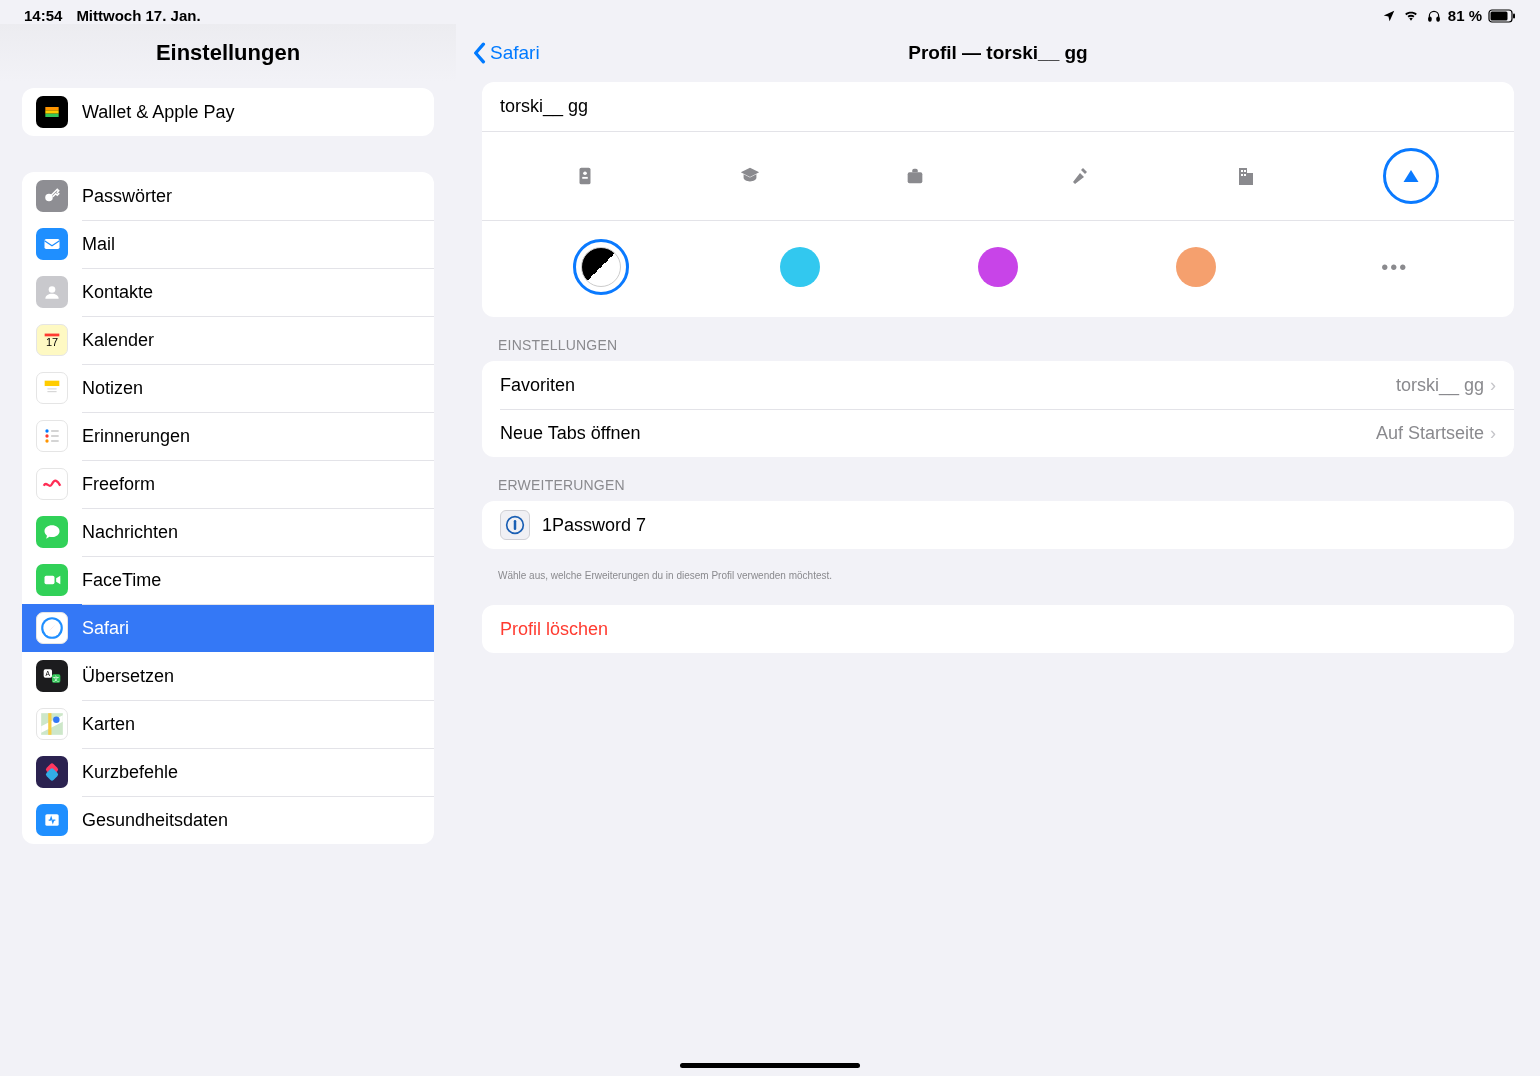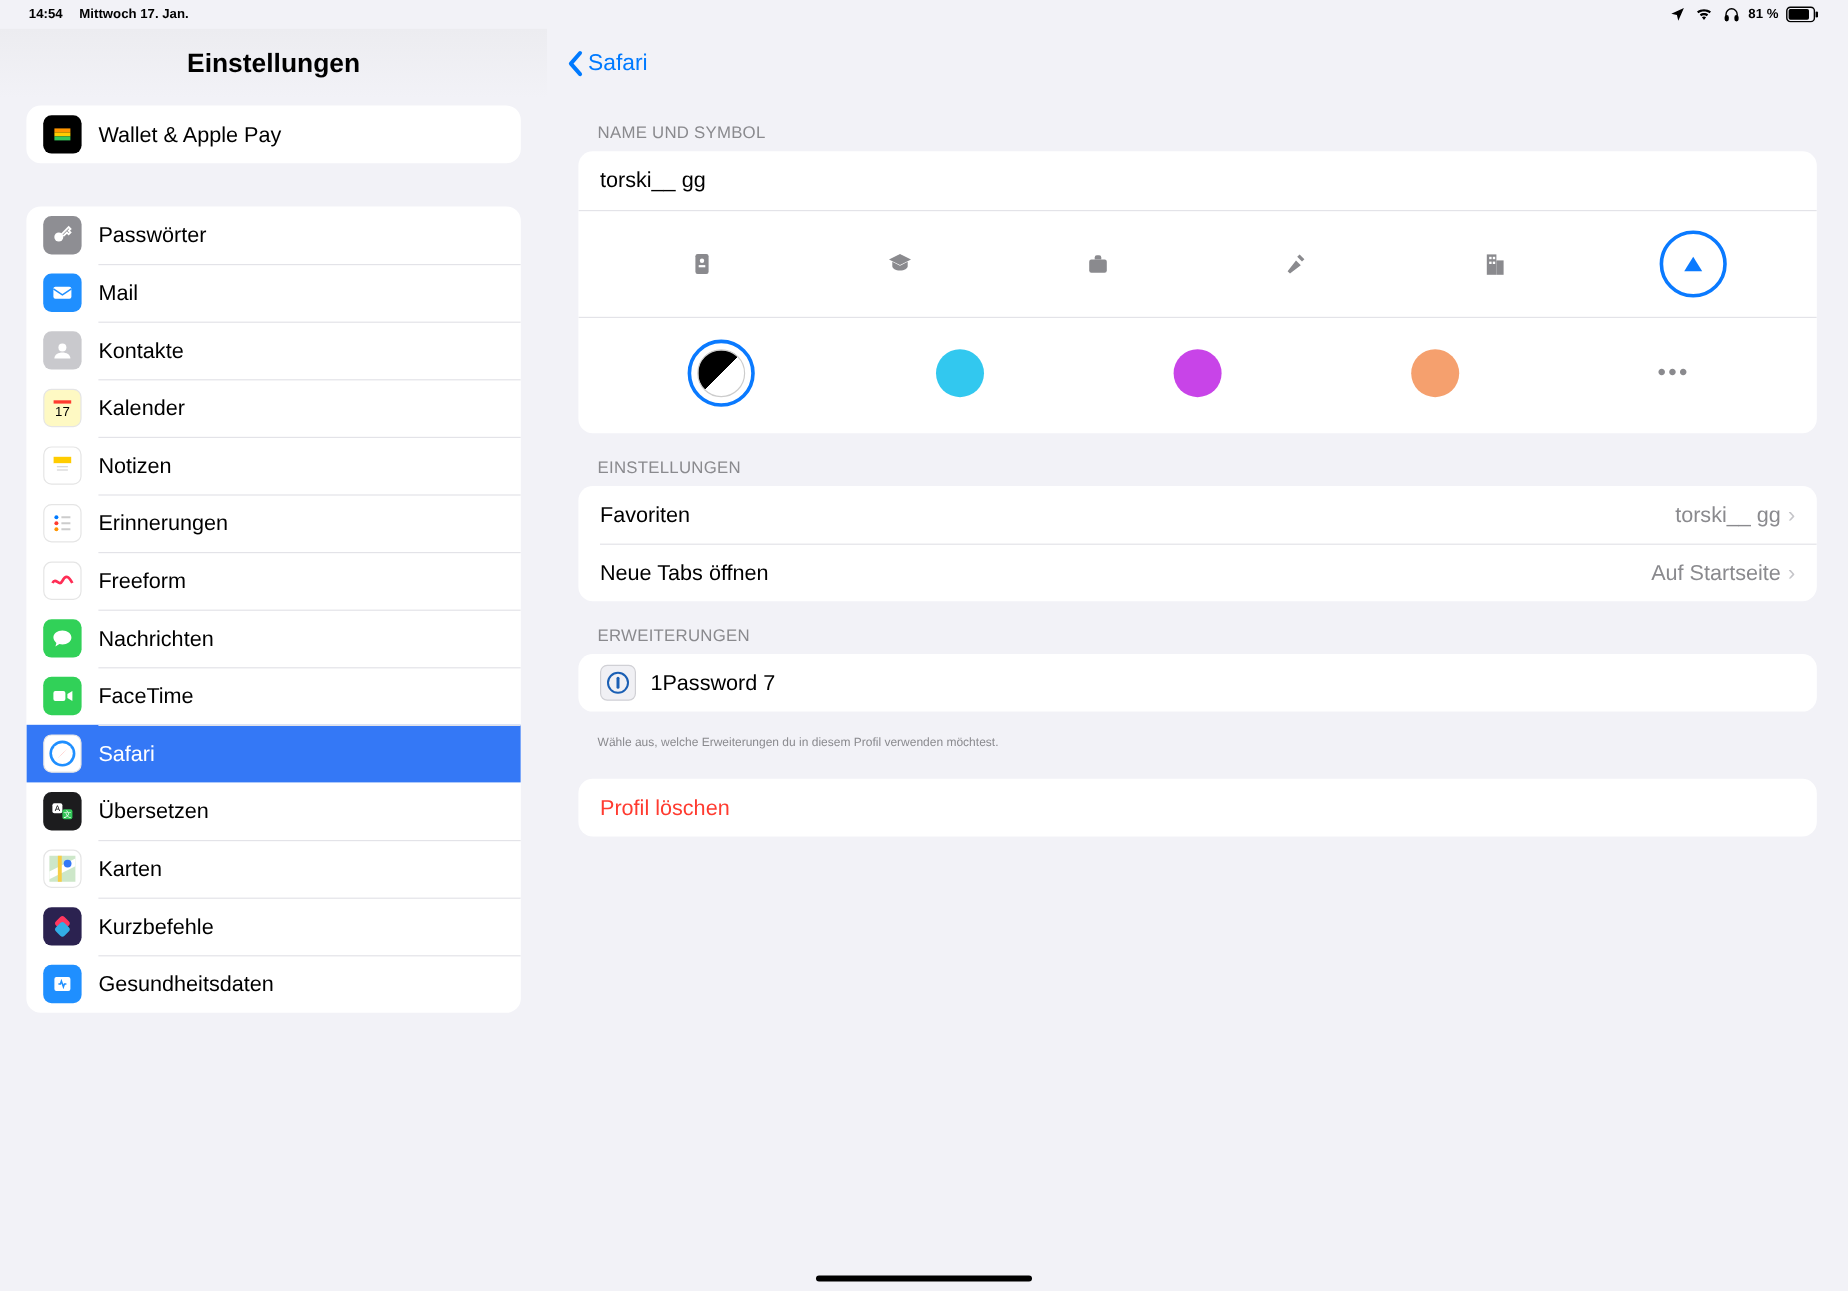--- a/index.html
+++ b/index.html
@@ -1,19 +1,19 @@
 <!DOCTYPE html>
 <html><head>
 <meta charset="utf-8">
 <style>
 * { margin: 0; padding: 0; box-sizing: border-box; font-family: -apple-system, BlinkMacSystemFont, "Segoe UI", Helvetica, Arial, sans-serif; }
 body { width: 1540px; height: 1076px; background: #f2f2f7; overflow: hidden; display: flex; flex-direction: column; }
 
 
-.status-bar { height: 24px; display: flex; justify-content: space-between; align-items: center; padding: 0 24px; font-size: 11px; font-weight: 600; color: #000; }
+.status-bar { height: 24px; display: flex; justify-content: space-between; align-items: flex-end; padding: 0 24px; font-size: 15px; font-weight: 600; color: #000; }
 .status-left { display: flex; gap: 14px; }
 .status-right { display: flex; gap: 6px; align-items: center; }
 
 
 .main { flex: 1; display: flex; }
 .sidebar { width: 456px; display: flex; flex-direction: column; background: #f2f2f7; }
 .sidebar-header { height: 58px; display: flex; align-items: center; justify-content: center; font-size: 22px; font-weight: 700; background: linear-gradient(#ececf0, #f2f2f7); }
 .detail { flex: 1; background: #f2f2f7; display: flex; flex-direction: column; }
 
 
@@ -275,23 +275,23 @@
   <div class="detail">
     <div class="detail-header">
       <div class="back-btn">
         <span>
             <svg width="14" height="22" viewBox="0 0 12 20" fill="none" stroke="#007aff" stroke-width="3" stroke-linecap="round" stroke-linejoin="round">
               <path d="M10 2L3 10l7 8"></path>
             </svg>
           </span>
         <span>Safari</span>
       </div>
-    </div>
-
-    <div class="section-label">NAME UND SYMBOL</div>
+      <div class="detail-title">Profil — torski__ gg</div>
+    </div>
+
     <div class="card">
       <div class="name-input">torski__ gg</div>
       <div class="symbol-row">
         <div class="symbol-item">
             <svg width="22" height="26" viewBox="0 0 24 24" fill="currentColor">
               <rect x="6" y="3" width="12" height="18" rx="2"></rect>
               <circle cx="12" cy="9" r="2" fill="#fff"></circle>
               <rect x="9" y="13" width="6" height="2" fill="#fff"></rect>
             </svg>
           </div>

